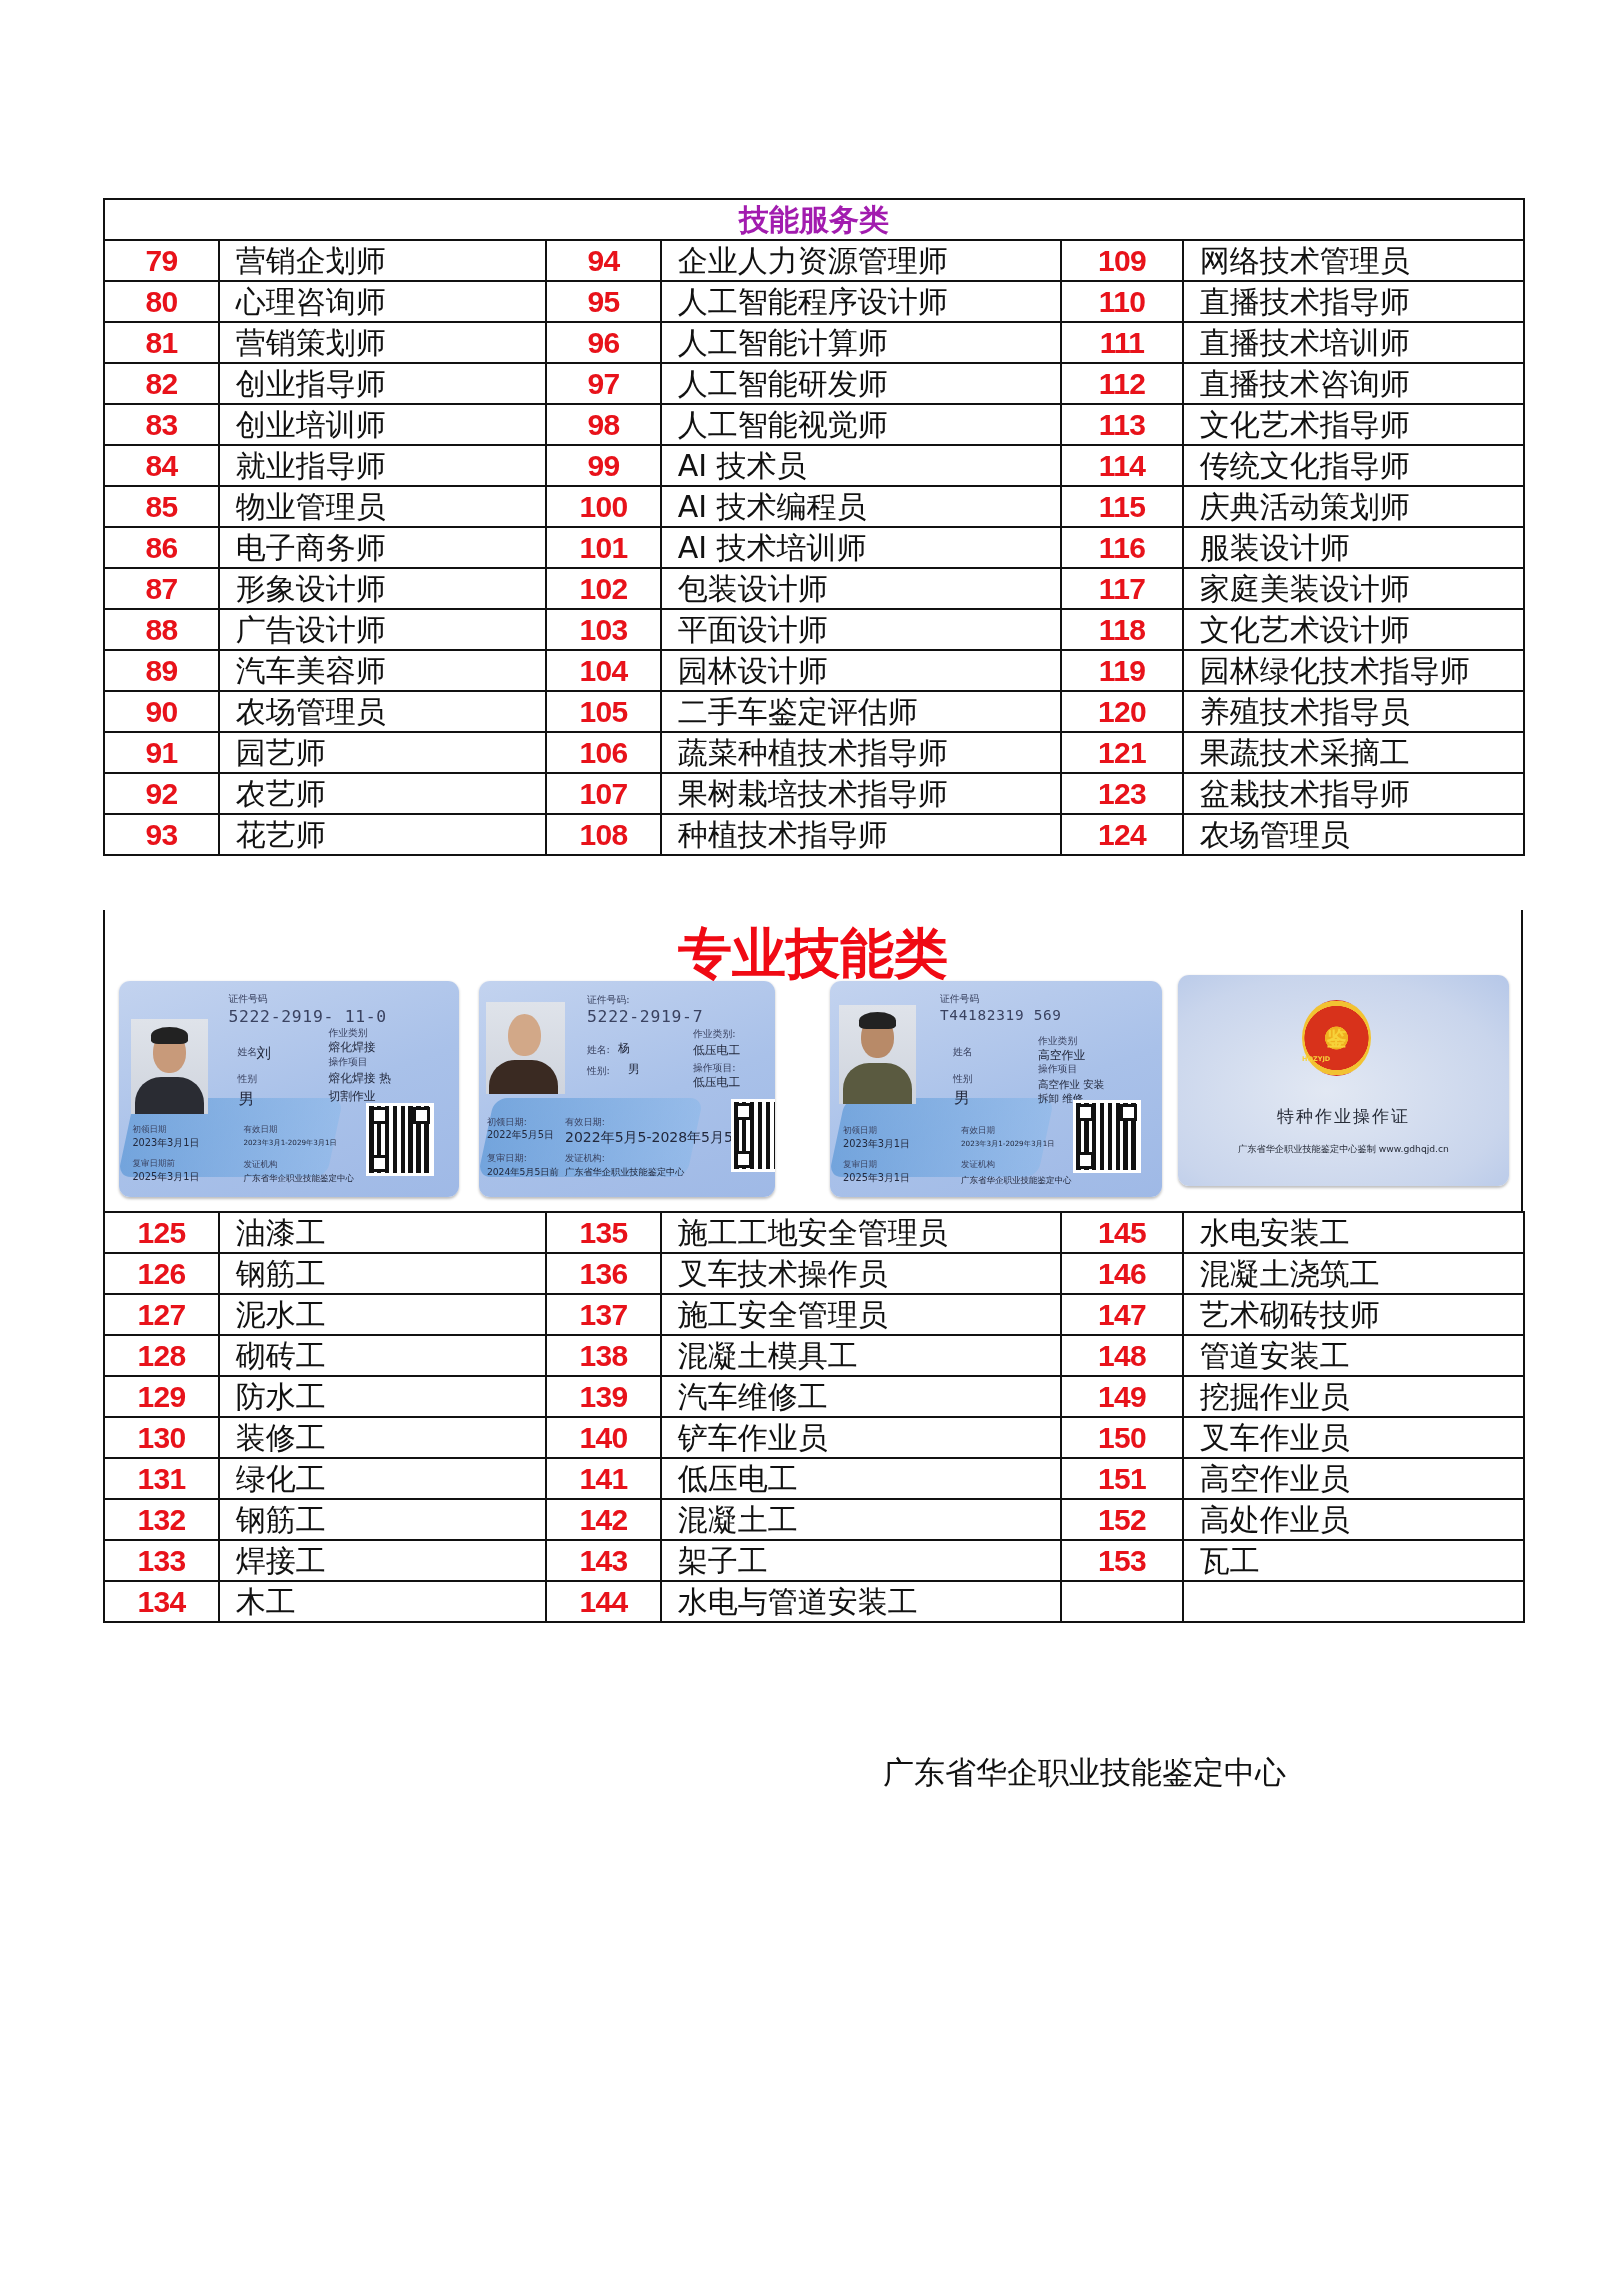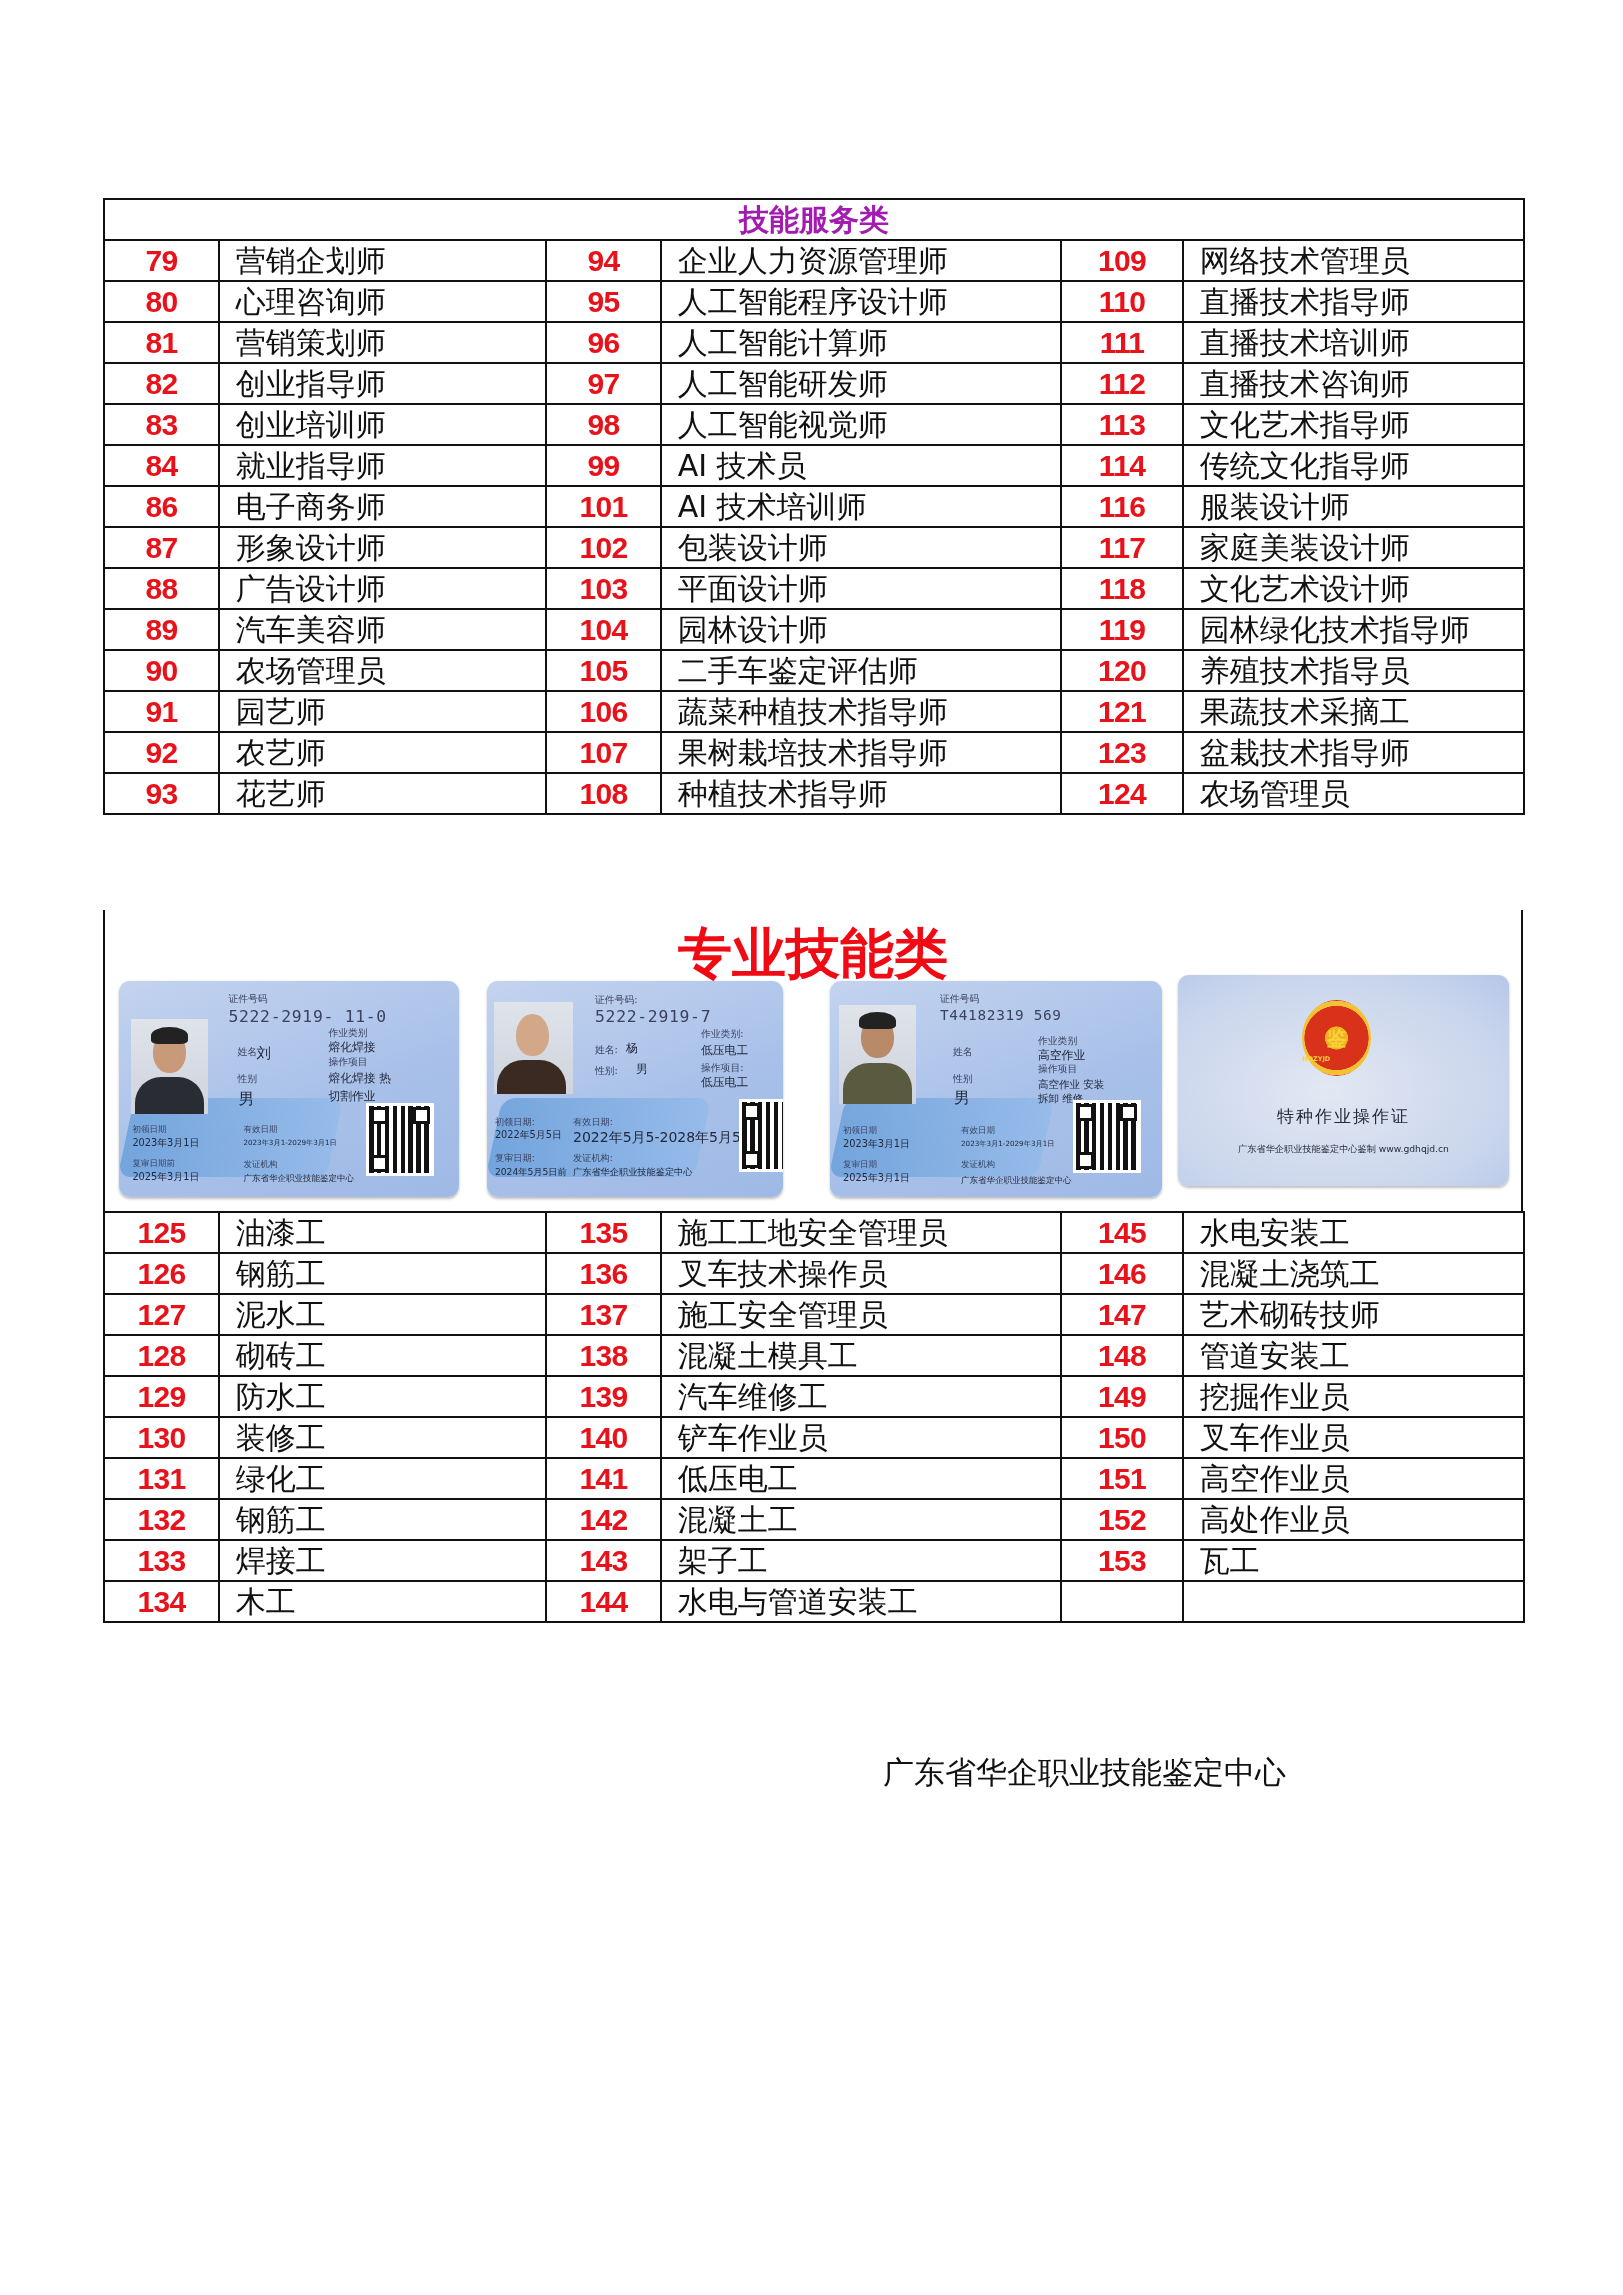--- a/index.html
+++ b/index.html
@@ -97,20 +97,28 @@
         </tr>
         <tr>
           <td class="num">84</td>
           <td class="name">就业指导师</td>
           <td class="num">99</td>
           <td class="name">AI 技术员</td>
           <td class="num">114</td>
           <td class="name">传统文化指导师</td>
         </tr>
         <tr>
+          <td class="num">85</td>
+          <td class="name">物业管理员</td>
+          <td class="num">100</td>
+          <td class="name">AI 技术编程员</td>
+          <td class="num">115</td>
+          <td class="name">庆典活动策划师</td>
+        </tr>
+        <tr>
           <td class="num">86</td>
           <td class="name">电子商务师</td>
           <td class="num">101</td>
           <td class="name">AI 技术培训师</td>
           <td class="num">116</td>
           <td class="name">服装设计师</td>
         </tr>
         <tr>
           <td class="num">87</td>
           <td class="name">形象设计师</td>
@@ -196,21 +204,21 @@
       <div class="val" style="left:124px; top:157px; font-size:7.2px;">2023年3月1-2029年3月1日</div>
       <div class="lbl" style="left:13px; top:177px; font-size:8.5px;">复审日期前</div>
       <div class="val" style="left:13px; top:190px; font-size:9.8px;">2025年3月1日</div>
       <div class="lbl" style="left:124px; top:178px; font-size:8.5px;">发证机构</div>
       <div class="val" style="left:124px; top:192px; font-size:8.5px;">广东省华企职业技能鉴定中心</div>
       <div class="qr" style="left:247px; top:122px;">
           <div class="qrr"></div>
         </div>
     </div>
 
-    <div class="card" style="left:382px; width:296px;">
+    <div class="card" style="left:374px; width:296px;">
       <div class="wave"></div>
       <div class="photo" style="left:6.5px; top:21px; width:79px; height:92px;">
           <div class="body" style="background:#3a2a22"></div>
           <div class="head" style="background:#d2a888"></div>
         </div>
       <div class="lbl" style="left:108px; top:13px;">证件号码:</div>
       <div class="idno" style="left:108px; top:26px;">5222-2919-7</div>
       <div class="lbl" style="left:108px; top:63px;">姓名:</div>
       <div class="val" style="left:139px; top:60px;">杨</div>
       <div class="lbl" style="left:108px; top:84px;">性别:</div>

